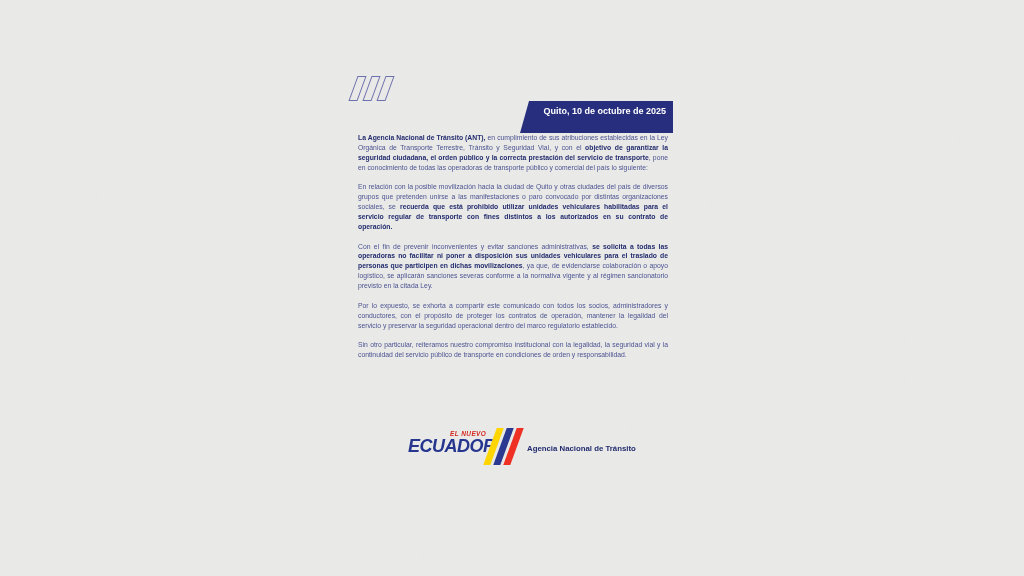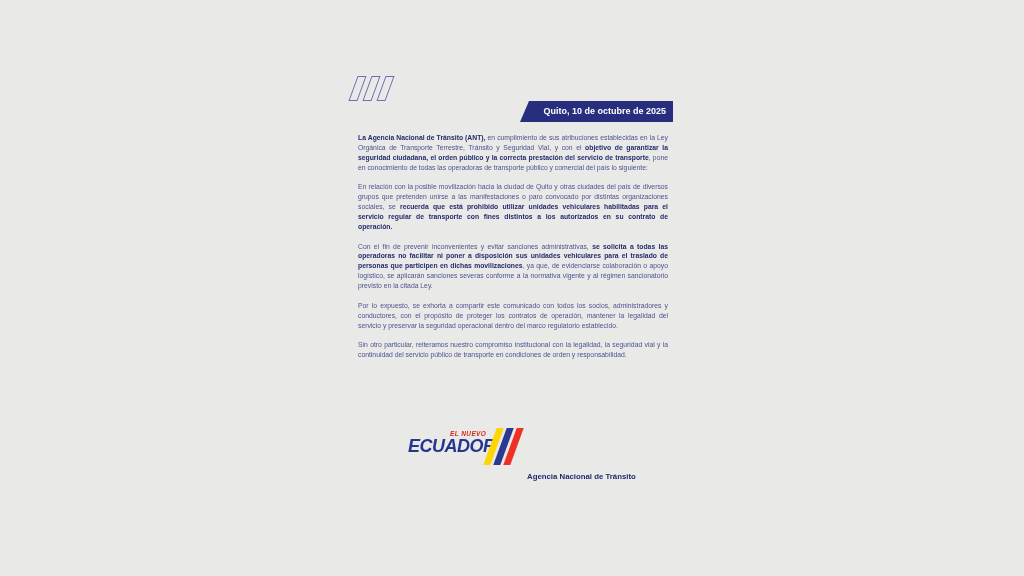--- a/index.html
+++ b/index.html
@@ -37,21 +37,21 @@
     color: #ffffff;
     font-size: 10px; font-weight: bold;
     letter-spacing: 3.2px;
     line-height: 29px;
     padding-left: 33px;
     box-sizing: border-box;
     white-space: nowrap;
   }
   .banner-date {
     position: absolute; left: 520px; top: 101px;
-    width: 153px; height: 21px;
+    width: 153px; height: 32px;
     background: var(--banner-date, #272e7e);
     clip-path: polygon(9px 0, 100% 0, 100% 100%, 0 100%);
     color: #ffffff;
     font-size: 9px; font-weight: bold;
     line-height: 20px;
     text-align: right;
     padding-right: 7px;
     box-sizing: border-box;
     white-space: nowrap;
   }
@@ -93,21 +93,20 @@
   }
   .flag-stripes span {
     display: block; width: 7px; height: 37px;
     transform: skewX(-20deg);
   }
   .agency-name {
     position: absolute; left: 119px; top: 17px;
     color: var(--body-bold, #1f2c6e);
     font-size: 7.8px; font-weight: bold;
     white-space: nowrap;
-    margin-top: 28px;
   }
 </style>
 </head>
 <body>
 
 <div class="page">
 
   <svg class="texture" width="1024" height="576" aria-hidden="true">
     <filter id="paperNoise">
       <feTurbulence type="fractalNoise" baseFrequency="0.9" numOctaves="2" stitchTiles="stitch"></feTurbulence>

